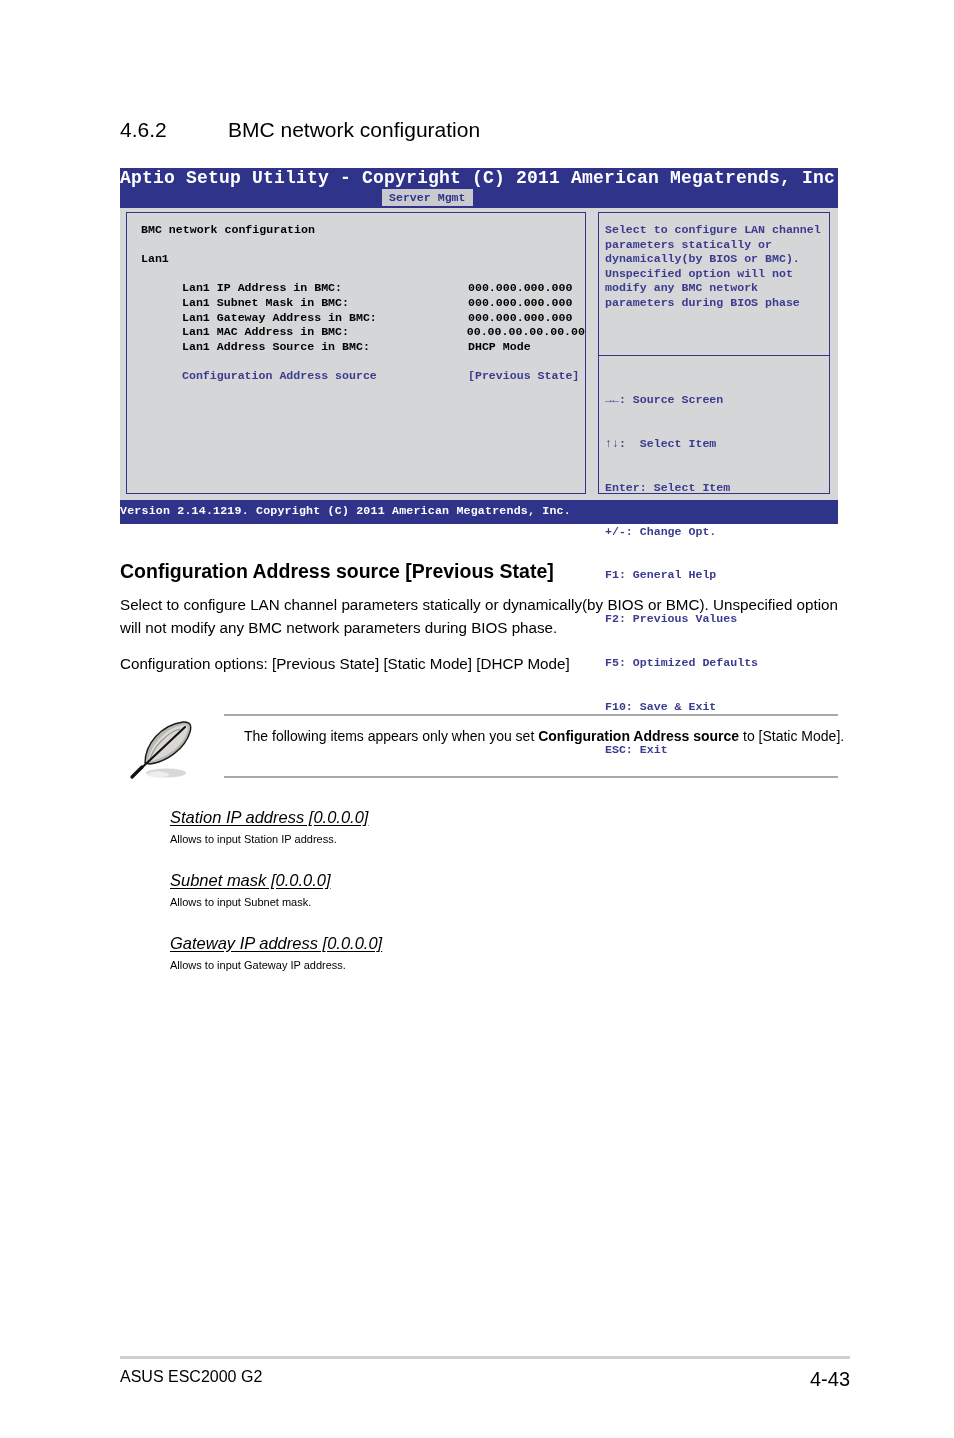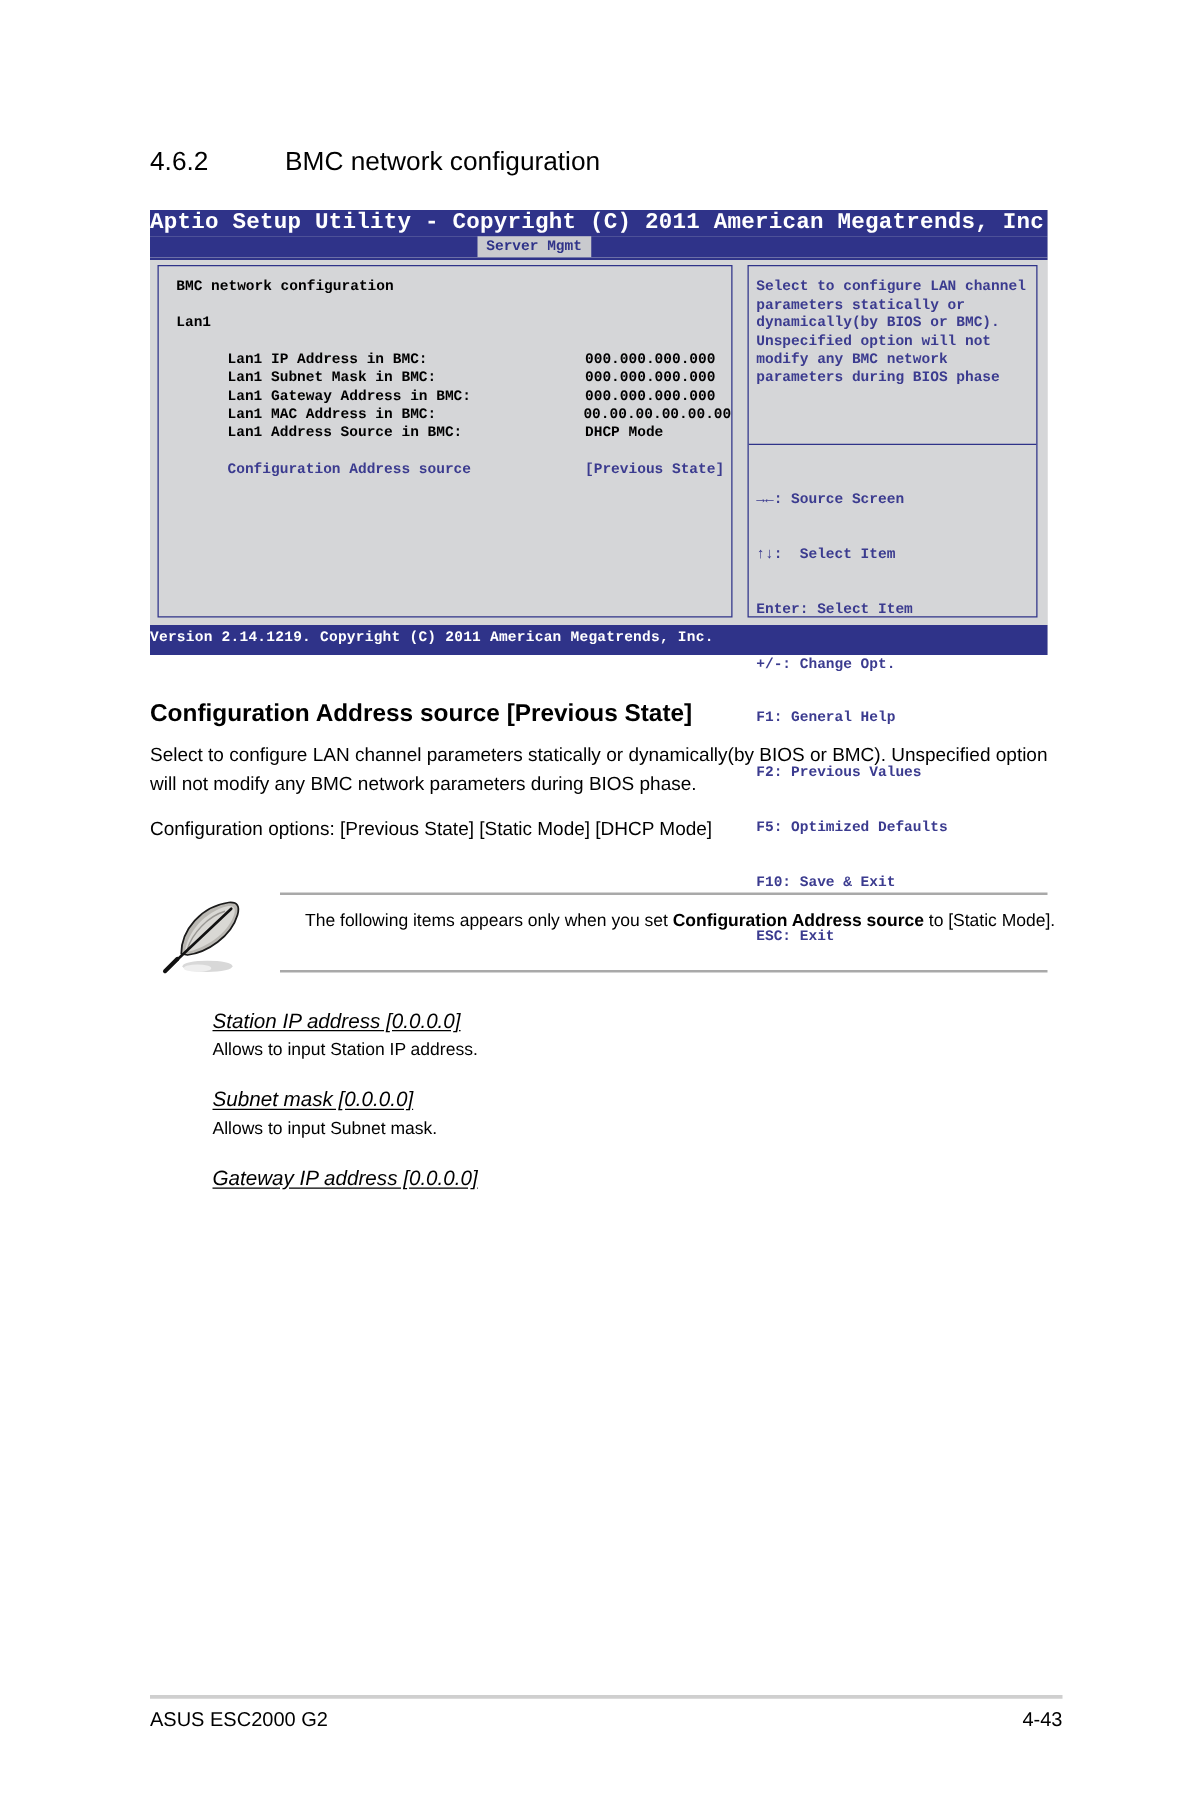--- a/index.html
+++ b/index.html
@@ -200,21 +200,21 @@
   }
   .sub-title {
     font-style: italic;
     font-size: 16.5px;
     text-decoration: underline;
     text-underline-offset: 2px;
     display: inline-block;
     white-space: pre;
   }
   .sub-desc {
-    font-size: 14px;
+    font-size: 11px;
     line-height: 21px;
     margin-top: 2px;
     white-space: pre;
   }
 
   
   .foot-rule {
     position: absolute;
     left: 120px;
     top: 1356px;
@@ -225,21 +225,21 @@
   .foot-left {
     position: absolute;
     left: 120px;
     top: 1368px;
     font-size: 16px;
   }
   .foot-right {
     position: absolute;
     right: 104px;
     top: 1368px;
-    font-size: 16px;
+    font-size: 20px;
   }
 </style>
 </head>
 <body>
 
 <div class="page">
 
   <div class="sec-head">
     <span class="sec-num">4.6.2</span>
     <span class="sec-title">BMC network configuration</span>
@@ -338,19 +338,20 @@
     <div class="sub-desc">Allows to input Station IP address.</div>
   </div>
 
   <div class="sub" style="top:871px;">
     <div class="sub-title">Subnet mask [0.0.0.0]</div>
     <div class="sub-desc">Allows to input Subnet mask.</div>
   </div>
 
   <div class="sub" style="top:934px;">
     <div class="sub-title">Gateway IP address [0.0.0.0]</div>
+    <div class="sub-desc">Allows to input Gateway IP address.</div>
   </div>
 
   <div class="foot-rule"></div>
   <div class="foot-left">ASUS ESC2000 G2</div>
   <div class="foot-right">4-43</div>
 
 </div>
 
 </body></html>

